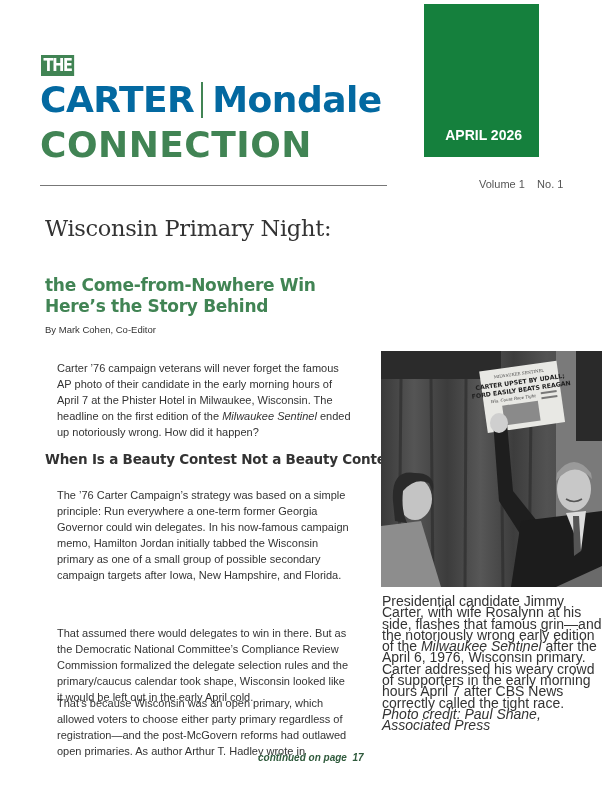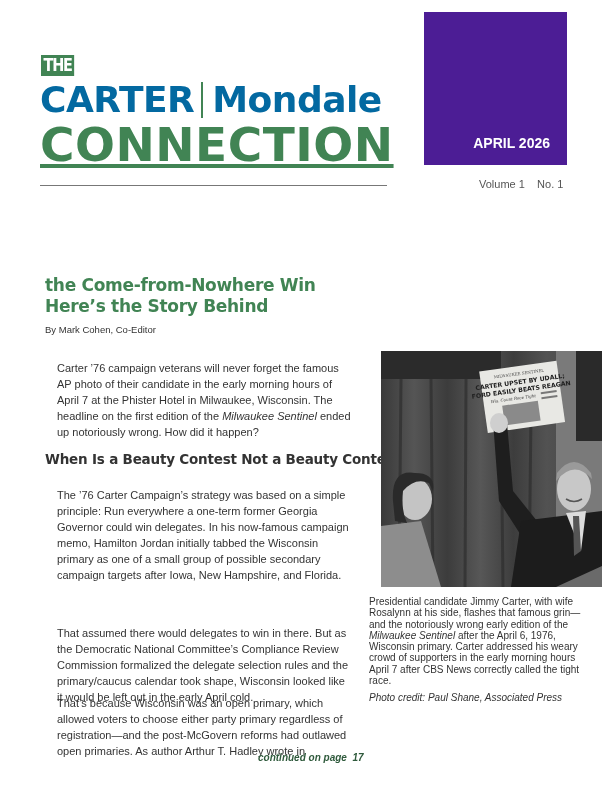--- a/index.html
+++ b/index.html
@@ -25,27 +25,27 @@
     font-size: 36px; line-height: 44px; color: #0369a1; letter-spacing: -0.5px;
   }
   .title-line1 .sep {
     display: inline-block; width: 2px; height: 36px; background: #418454;
     vertical-align: -6px; margin: 0 9px 0 7px;
   }
   .title-line1 .mondale { font-weight: bold; }
   .title-line2 {
     left: 40px; top: 118px; white-space: nowrap;
     font-family: "DejaVu Sans", sans-serif; font-weight: bold;
-    font-size: 47px; line-height: 54px; color: #418454; letter-spacing: 0.5px; text-decoration: underline;
+    font-size: 36px; line-height: 54px; color: #418454; letter-spacing: 0.5px;
   }
   .masthead-rule {
     left: 40px; top: 185px; width: 347px; height: 1px; background: #777;
   }
   .date-box {
-    left: 424px; top: 12px; width: 143px; height: 153px; background: #4c1d95;
+    left: 424px; top: 4px; width: 115px; height: 153px; background: #15803d;
   }
   .date-text {
     position: absolute; right: 17px; bottom: 14px;
     color: #fff; font-weight: bold; font-size: 14px; letter-spacing: 0;
   }
   .volume-line {
     left: 479px; top: 178px; font-size: 11px; color: #555;
     white-space: pre;
   }
 
@@ -76,41 +76,42 @@
     left: 258px; top: 752px; font-size: 10px; font-style: italic; font-weight: bold;
     color: #2f5a3c; white-space: pre;
   }
 
   
   .photo {
     left: 381px; top: 351px; width: 221px; height: 236px;
     background: #555; overflow: hidden;
   }
   .caption {
-    left: 369px; top: 596px; width: 222px;
-    font-size: 10px; line-height: 11.3px; color: #333;
+    left: 382px; top: 596px; width: 222px;
+    font-size: 14px; line-height: 11.3px; color: #333;
   }
-  .caption .credit { font-style: italic; display: block; margin-top: 6px; }
+  .caption .credit { font-style: italic; display: block; }
 </style>
 </head>
 <body>
 
 <div class="abs the-badge">THE</div>
 <div class="abs title-line1">
   <span>CARTER</span><span class="sep"></span><span class="mondale">Mondale</span>
 </div>
 <div class="abs title-line2">CONNECTION</div>
 <div class="abs masthead-rule"></div>
 
 <div class="abs date-box">
   <span class="date-text">APRIL 2026</span>
 </div>
 <div class="abs volume-line"><span>Volume 1</span>    <span>No. 1</span></div>
 
 <div class="abs headline">
+  <div>Wisconsin Primary Night:</div>
 </div>
 <div class="abs subhead">
   <div>the Come-from-Nowhere Win</div>
   <div>Here’s the Story Behind</div>
 </div>
 <div class="abs byline">By Mark Cohen, Co-Editor</div>
 
 <div class="abs body-text" style="top:348px;">
   <p><span>Carter ’76 campaign veterans will never forget the famous AP photo of their candidate in the early morning hours of April 7 at the Phister Hotel in Milwaukee, Wisconsin. The headline on the first edition of the </span><em>Milwaukee Sentinel</em><span> ended up notoriously wrong. How did it happen?</span></p>
 </div>

